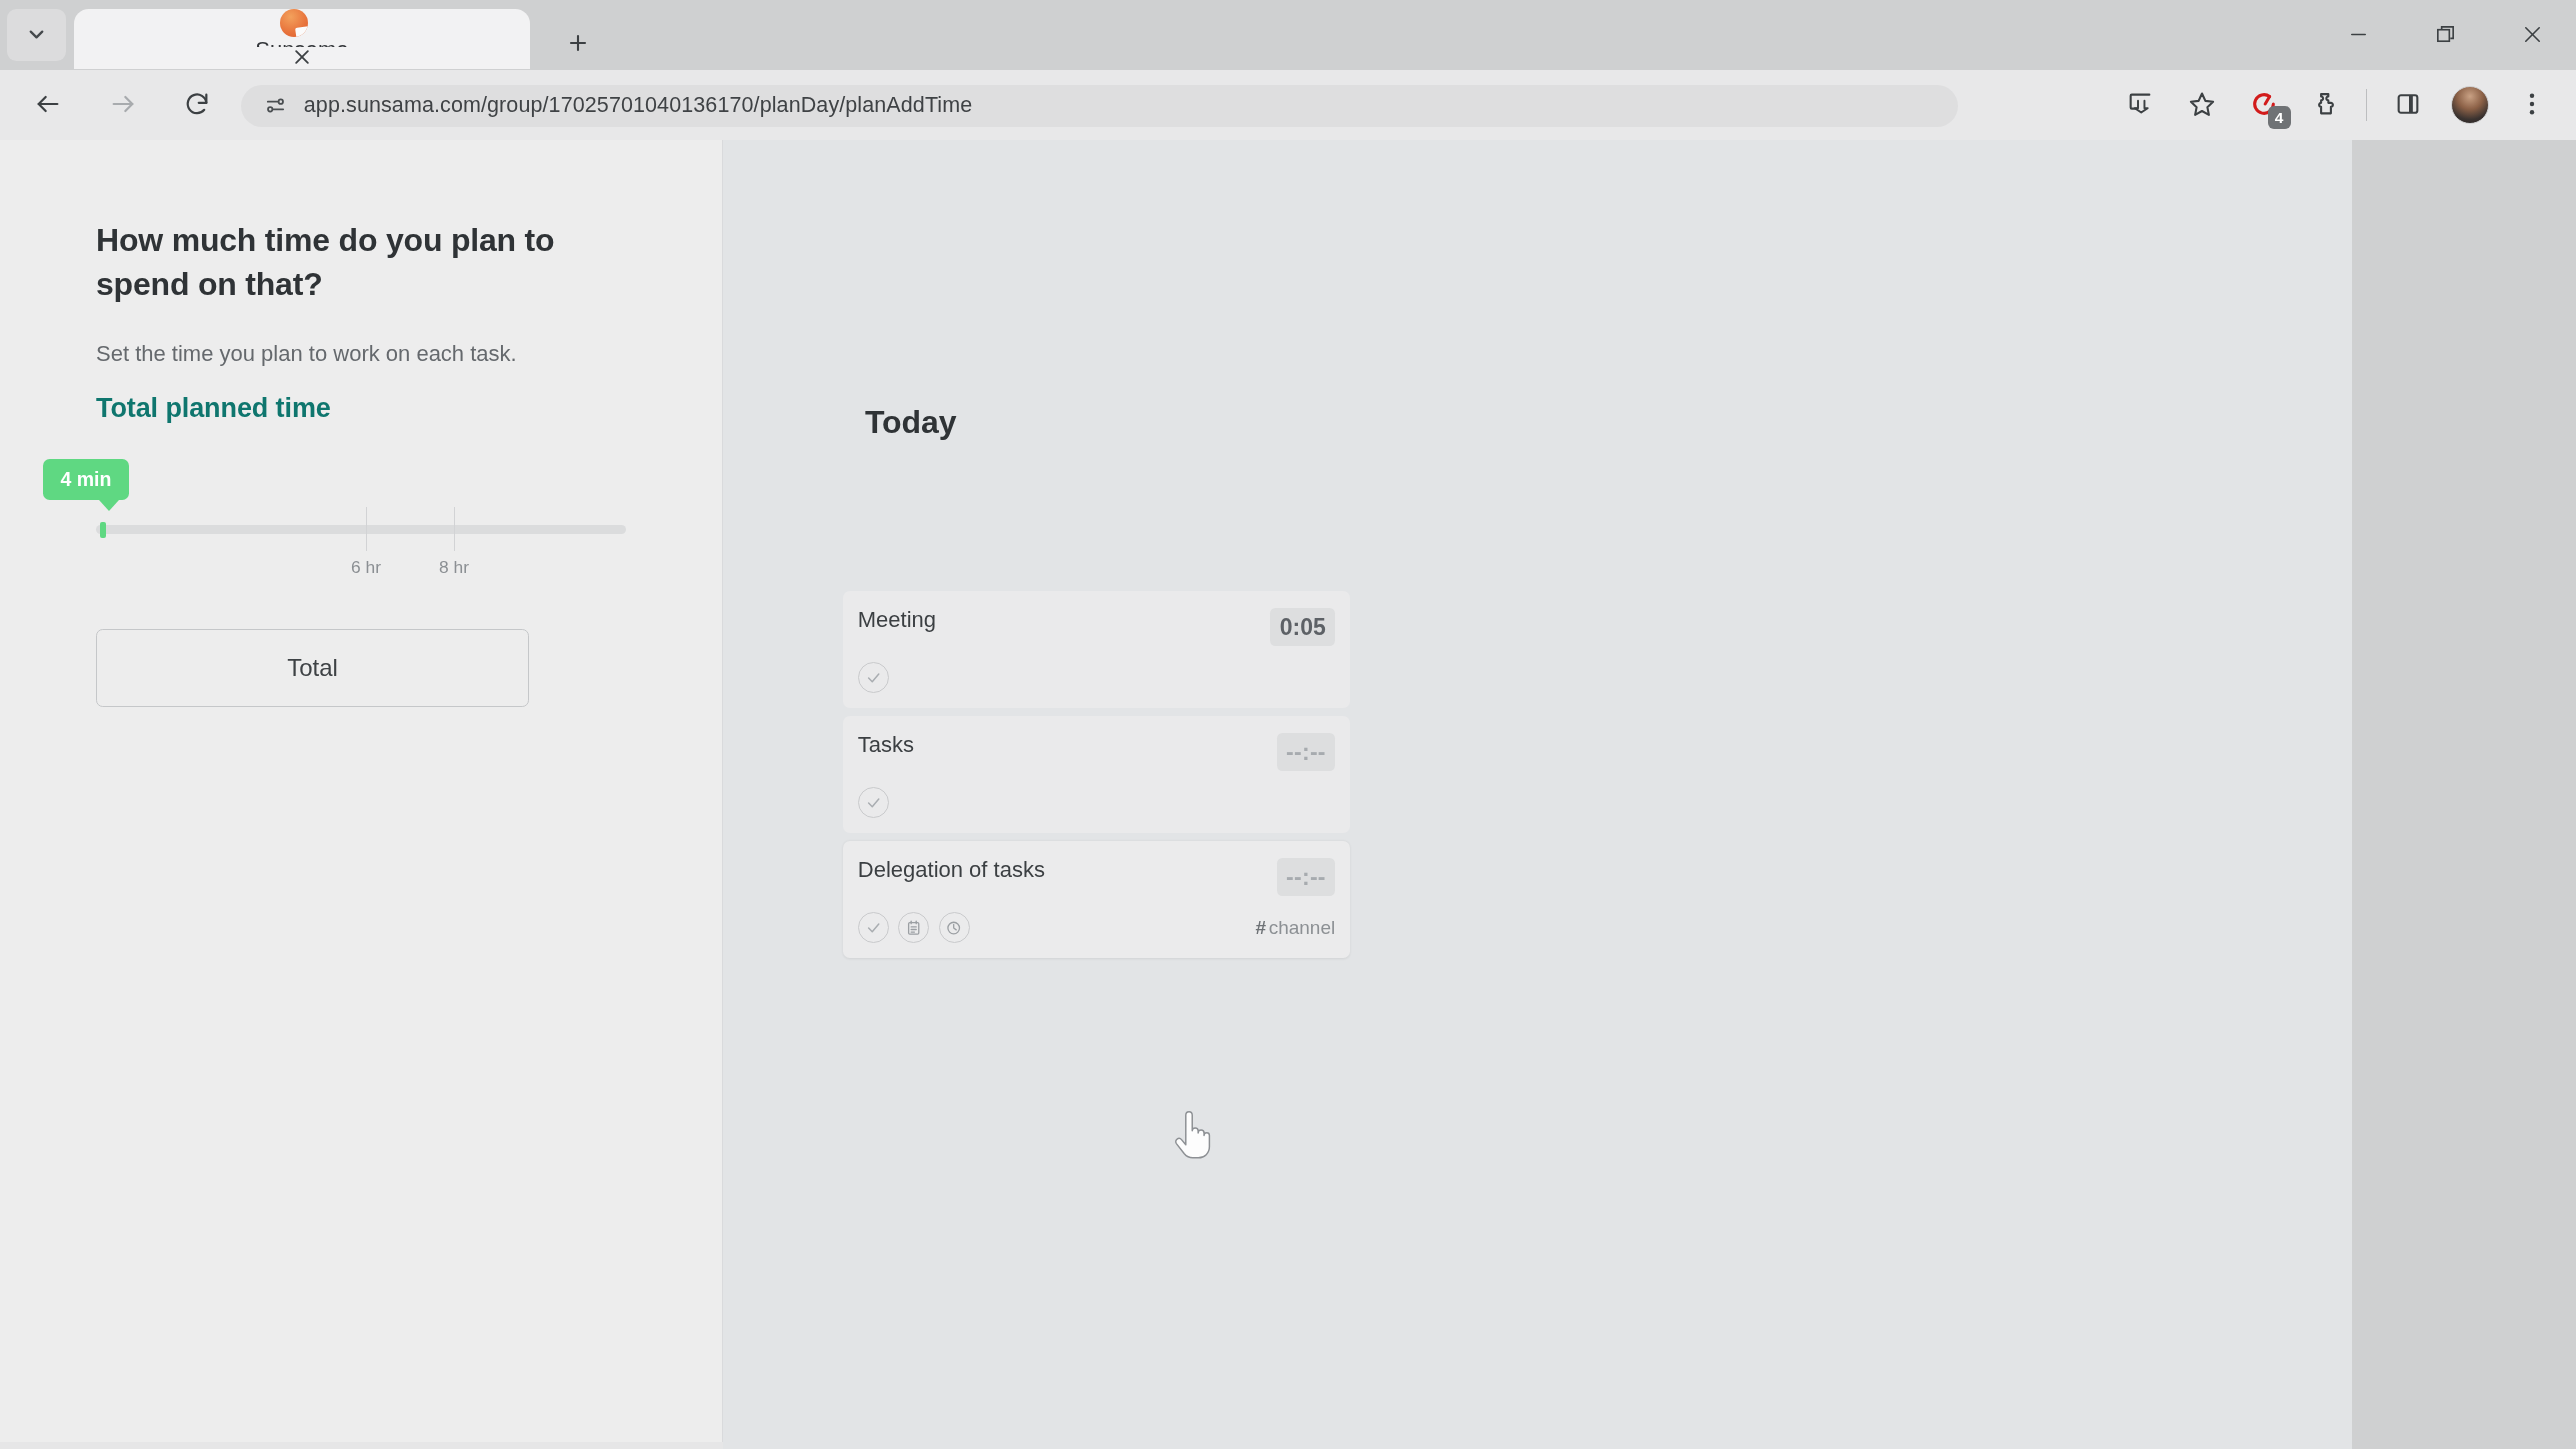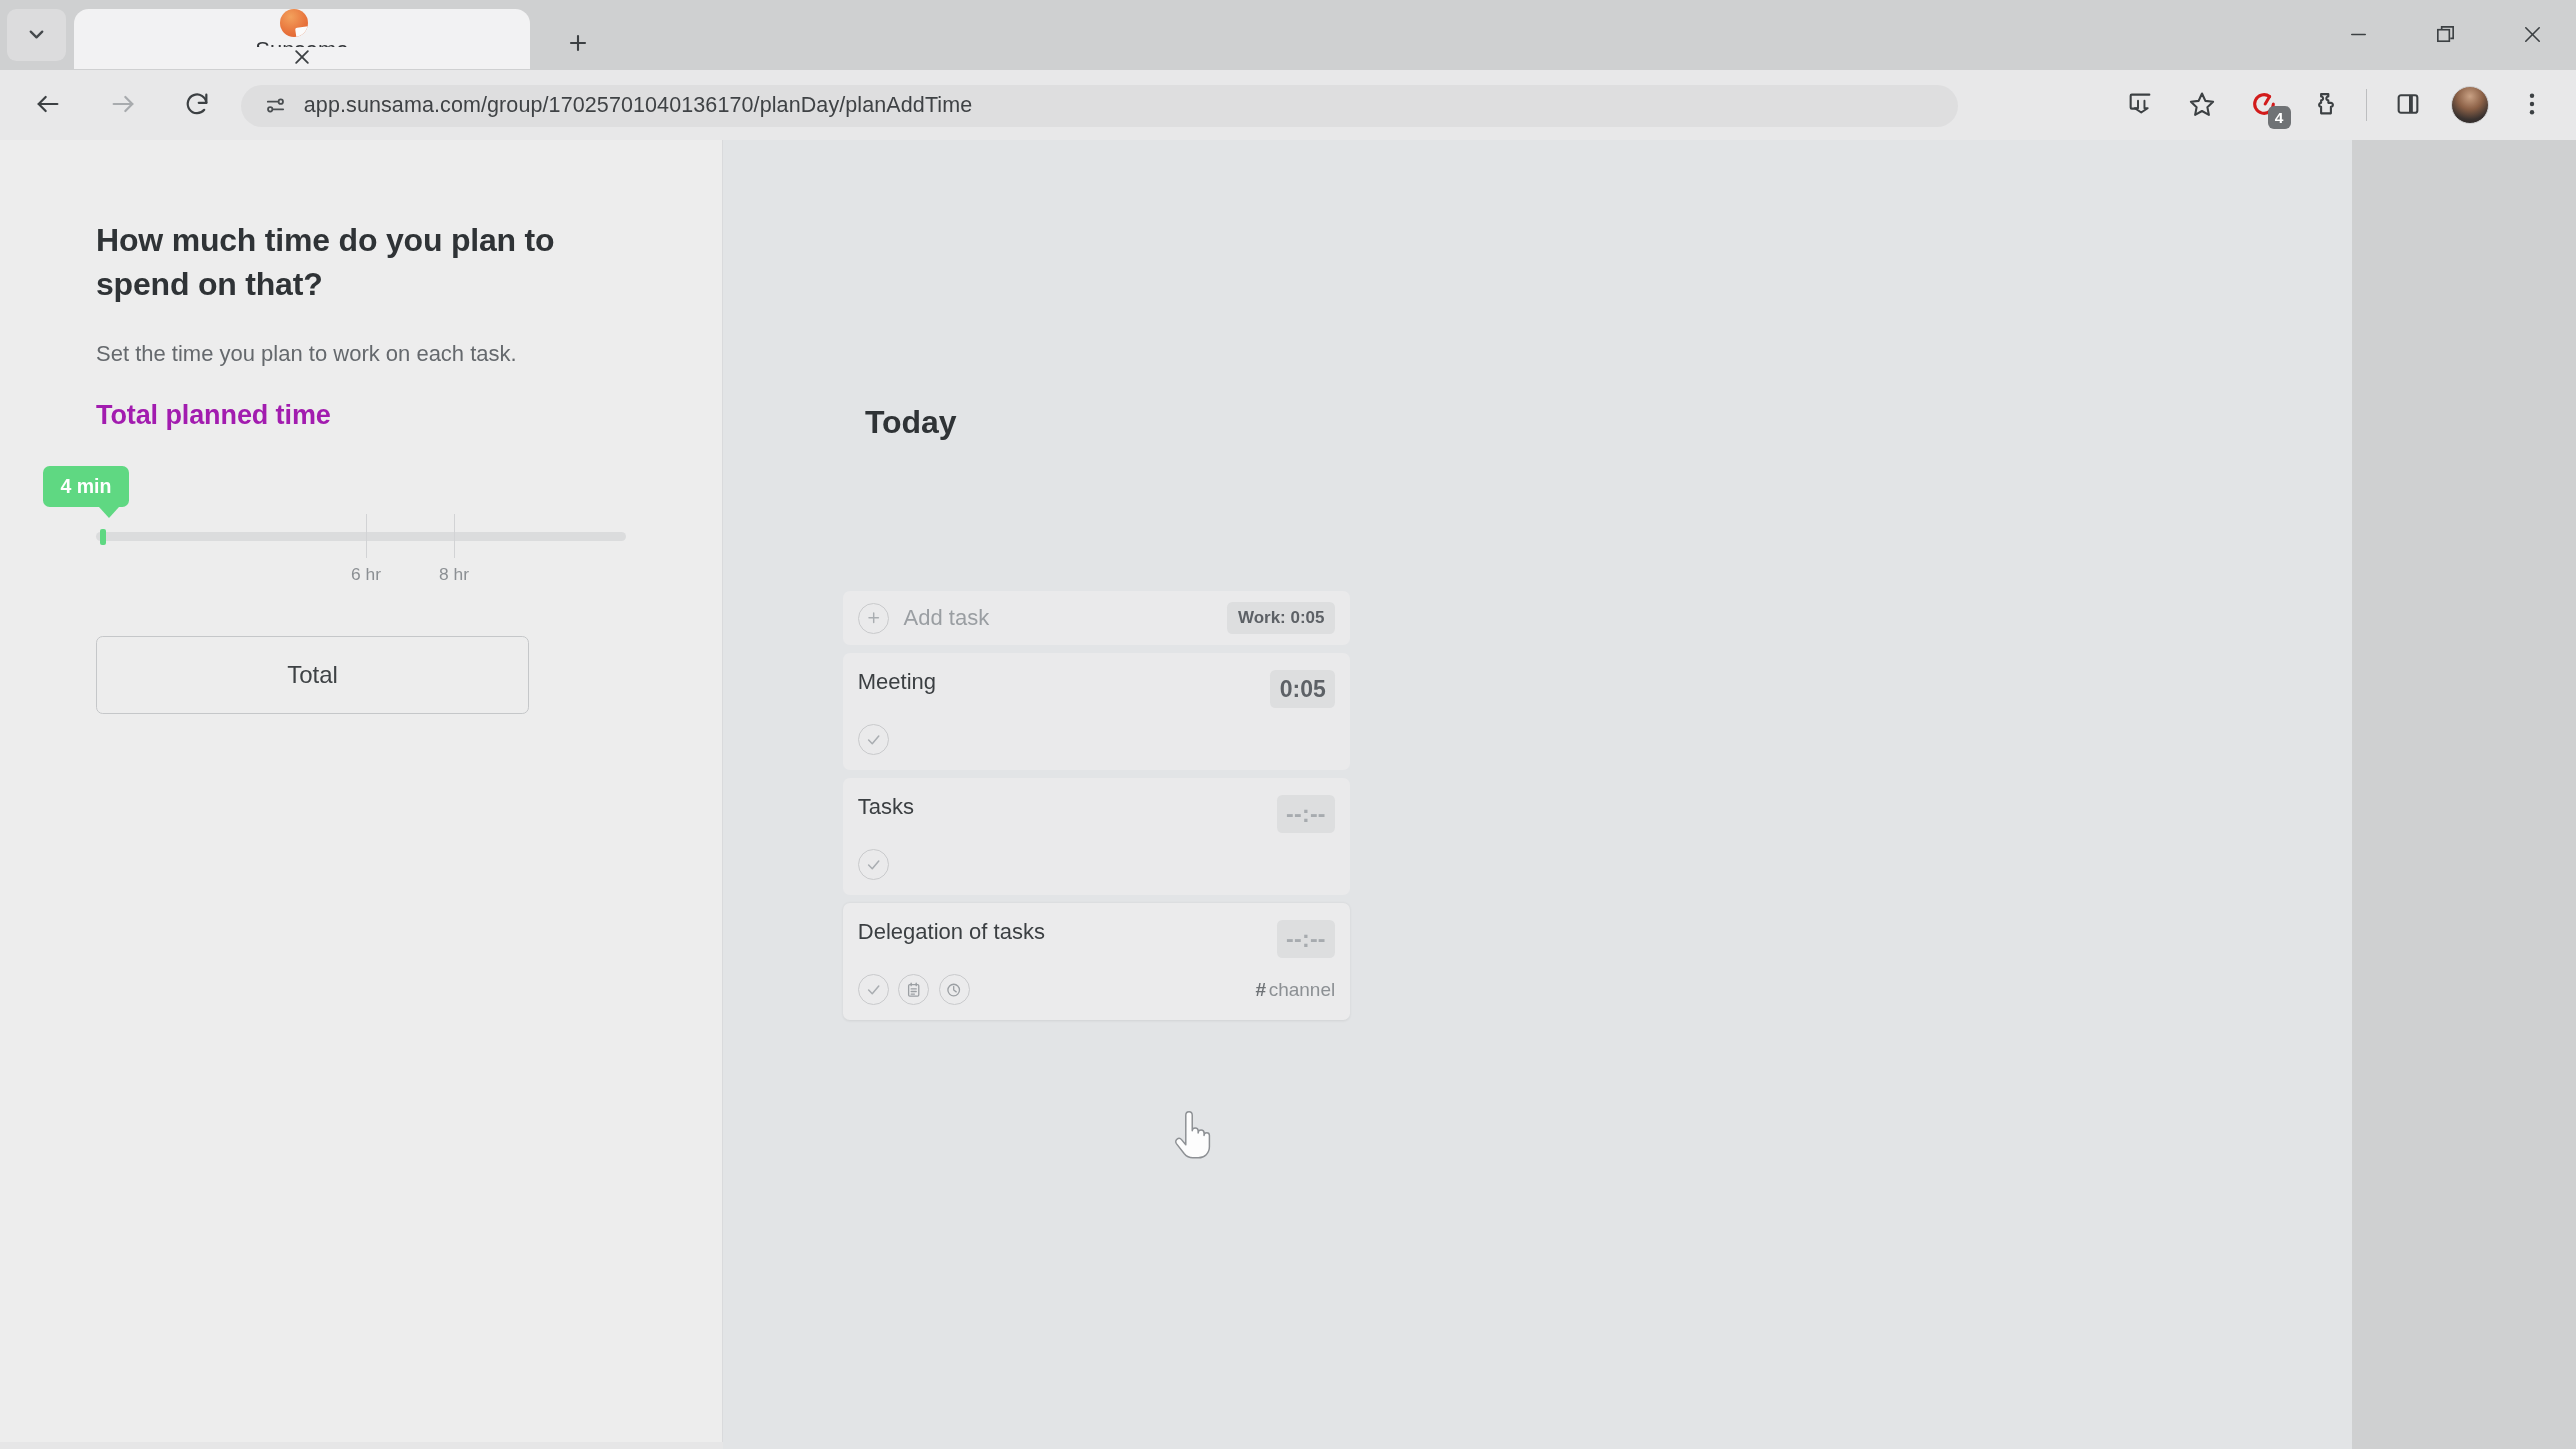--- a/index.html
+++ b/index.html
@@ -106,21 +106,21 @@
   }
   #plan-question {
     font-size: 32px; font-weight: 700; color: #2f3336; line-height: 1.37;
     width: 543px; letter-spacing: -0.2px;
   }
   #plan-subtitle {
     margin-top: 31px; font-size: 22px; color: #65696d; line-height: 1.47;
     width: 510px;
   }
   #plan-total-label {
-    margin-top: 30px; font-size: 27px; font-weight: 700; color: #a21caf; letter-spacing: -0.1px;
+    margin-top: 23px; font-size: 27px; font-weight: 700; color: #0f766e; letter-spacing: -0.1px;
   }
 
   #slider-area { position: relative; margin-top: 35px; width: 537px; height: 107px; }
   #slider-bubble {
     position: absolute; left: -57px; top: 0;
     background: #5fd882; color: #ffffff;
     font-size: 19.5px; font-weight: 700; padding: 8.7px 17.4px 9.4px;
     border-radius: 6.7px; white-space: nowrap;
   }
   #slider-bubble::after {
@@ -393,30 +393,20 @@
       <div id="next-btn">Total</div>
 
       <div id="bottom-strip"></div>
     </div>
 
     <div id="today-panel">
       <div id="today-title">Today</div>
 
       <div id="task-list">
 
-        <div id="add-task-row">
-          <span id="add-task-plus">
-            <svg viewBox="0 0 24 24" fill="none" stroke="#a9adb1" stroke-width="2" stroke-linecap="round">
-                <line x1="12" y1="5.5" x2="12" y2="18.5"></line>
-                <line x1="5.5" y1="12" x2="18.5" y2="12"></line>
-              </svg>
-          </span>
-          <span id="add-task-label">Add task</span>
-          <span id="work-total">Work: 0:05</span>
-        </div>
 
         <div class="task-card">
           <div class="task-top">
             <div class="task-title">Meeting</div>
             <div class="task-time">0:05</div>
           </div>
           <div class="task-bottom">
             <div class="task-icons">
               <span class="task-icon">
                 <svg viewBox="0 0 24 24" fill="none" stroke="#a9adb1" stroke-width="2.1" stroke-linecap="round" stroke-linejoin="round">

